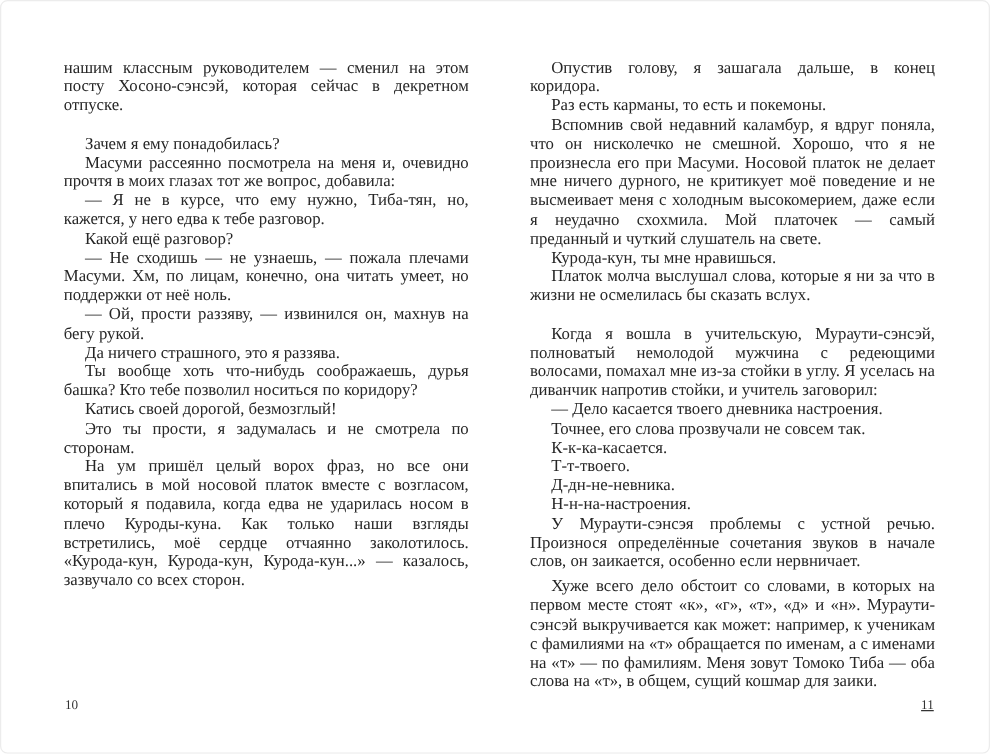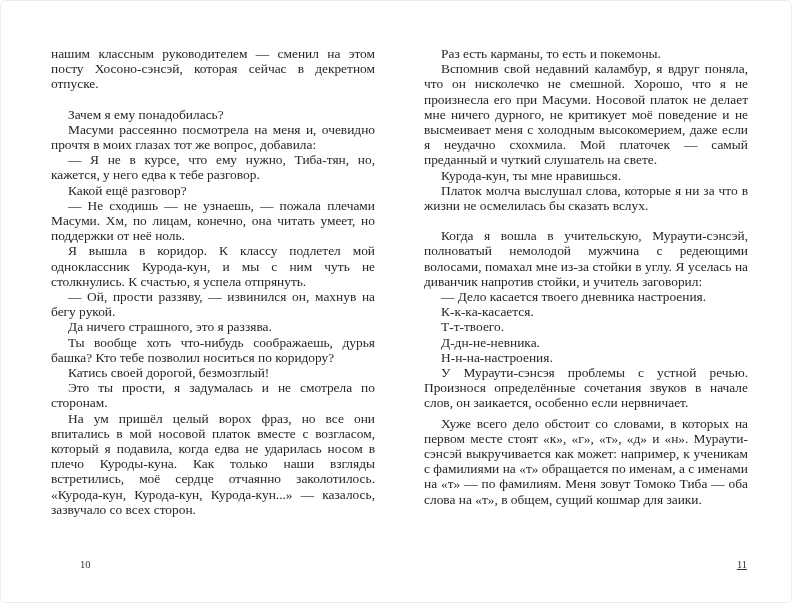--- a/index.html
+++ b/index.html
@@ -43,59 +43,59 @@
   }
   .para.first { text-indent: 0; }
   .para.scene-break { height: 15px; }
   .para.small-break { height: 5px; }
   .page-num {
     position: absolute;
     top: 513px;
     font-size: 10.5px;
     line-height: 12px;
     color: #333333;
-    margin-left: 28px;
   }
   .page-num-left  { left: 1px; }
   .page-num-right { right: 1px; text-decoration: underline; }
 </style>
 </head>
 <body>
 
 <div class="spread">
 
   <div class="page page-left">
     <div class="paras">
         <p class="para first">нашим классным руководителем — сменил на этом посту Хосоно-сэнсэй, которая сейчас в декретном отпуске.</p>
         <p class="para scene-break"></p>
         <p class="para indent">Зачем я ему понадобилась?</p>
         <p class="para indent">Масуми рассеянно посмотрела на меня и, очевидно про­чтя в моих глазах тот же вопрос, добавила:</p>
         <p class="para indent">— Я не в курсе, что ему нужно, Тиба-тян, но, кажется, у него едва к тебе разговор.</p>
         <p class="para indent">Какой ещё разговор?</p>
         <p class="para indent">— Не сходишь — не узнаешь, — пожала плечами Масу­ми. Хм, по лицам, конечно, она читать умеет, но поддержки от неё ноль.</p>
-        <p class="para indent">Я вышла в коридор. К классу подлетел мой однокласс­ник Курода-кун, и мы с ним чуть не столкнулись. К сча­стью, я успела отпрянуть.</p>
         <p class="para indent">— Ой, прости раззяву, — извинился он, махнув на бегу рукой.</p>
         <p class="para indent">Да ничего страшного, это я раззява.</p>
         <p class="para indent">Ты вообще хоть что-нибудь соображаешь, дурья башка? Кто тебе позволил носиться по коридору?</p>
         <p class="para indent">Катись своей дорогой, безмозглый!</p>
         <p class="para indent">Это ты прости, я задумалась и не смотрела по сторонам.</p>
         <p class="para indent">На ум пришёл целый ворох фраз, но все они впитались в мой носовой платок вместе с возгласом, который я по­давила, когда едва не ударилась носом в плечо Куроды-куна. Как только наши взгляды встретились, моё сердце отчаянно заколотилось. «Курода-кун, Курода-кун, Курода-кун...» — казалось, зазвучало со всех сторон.</p>
       </div>
     <div class="page-num page-num-left">10</div>
   </div>
 
   <div class="page page-right">
     <div class="paras">
+        <p class="para indent">Опустив голову, я зашагала дальше, в конец коридора.</p>
         <p class="para indent">Раз есть карманы, то есть и покемоны.</p>
         <p class="para indent">Вспомнив свой недавний каламбур, я вдруг поняла, что он нисколечко не смешной. Хорошо, что я не произнесла его при Масуми. Носовой платок не делает мне ничего дурного, не критикует моё поведение и не высмеивает меня с холод­ным высокомерием, даже если я неудачно схохмила. Мой платочек — самый преданный и чуткий слушатель на свете.</p>
         <p class="para indent">Курода-кун, ты мне нравишься.</p>
         <p class="para indent">Платок молча выслушал слова, которые я ни за что в жизни не осмелилась бы сказать вслух.</p>
         <p class="para scene-break"></p>
         <p class="para indent">Когда я вошла в учительскую, Мураути-сэнсэй, полно­ватый немолодой мужчина с редеющими волосами, пома­хал мне из-за стойки в углу. Я уселась на диванчик напро­тив стойки, и учитель заговорил:</p>
         <p class="para indent">— Дело касается твоего дневника настроения.</p>
+        <p class="para indent">Точнее, его слова прозвучали не совсем так.</p>
         <p class="para indent">К-к-ка-касается.</p>
         <p class="para indent">Т-т-твоего.</p>
         <p class="para indent">Д-дн-не-невника.</p>
         <p class="para indent">Н-н-на-настроения.</p>
         <p class="para indent">У Мураути-сэнсэя проблемы с устной речью. Произнося определённые сочетания звуков в начале слов, он заика­ется, особенно если нервничает.</p>
         <p class="para small-break"></p>
         <p class="para indent">Хуже всего дело обстоит со словами, в которых на пер­вом месте стоят «к», «г», «т», «д» и «н». Мураути-сэнсэй вы­кручивается как может: например, к ученикам с фамилия­ми на «т» обращается по именам, а с именами на «т» — по фамилиям. Меня зовут Томоко Тиба — оба слова на «т», в общем, сущий кошмар для заики.</p>
       </div>
     <div class="page-num page-num-right">11</div>
   </div>

